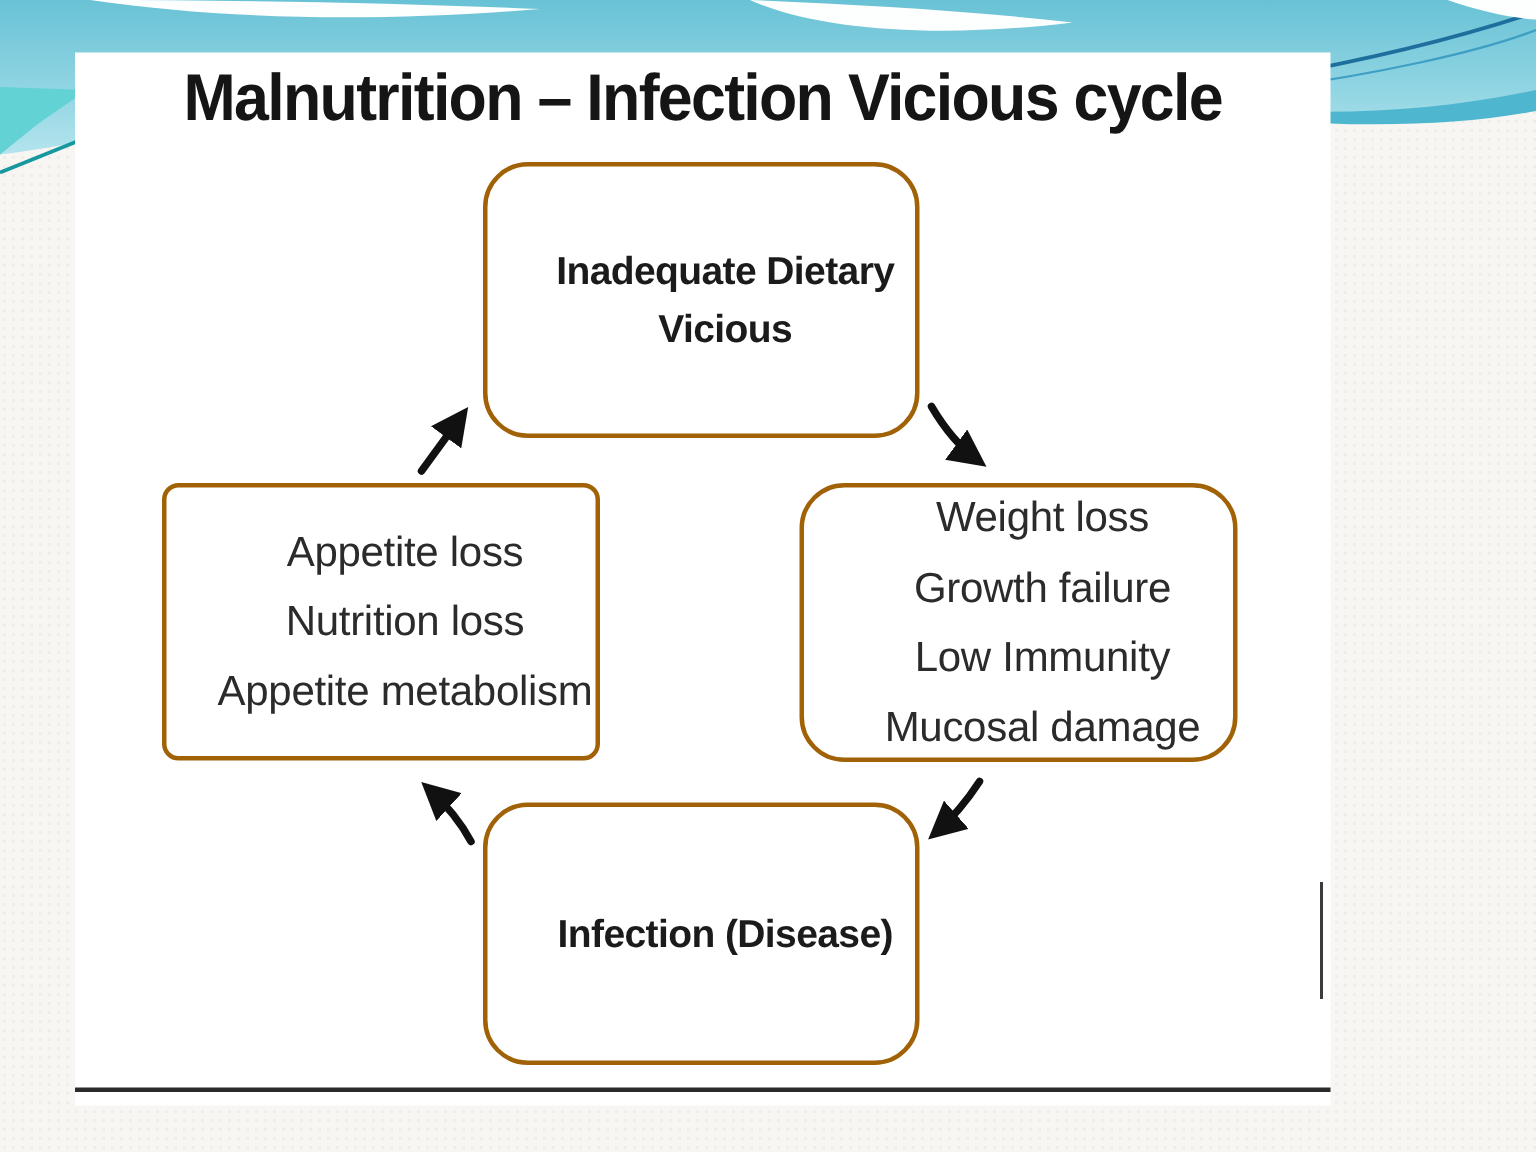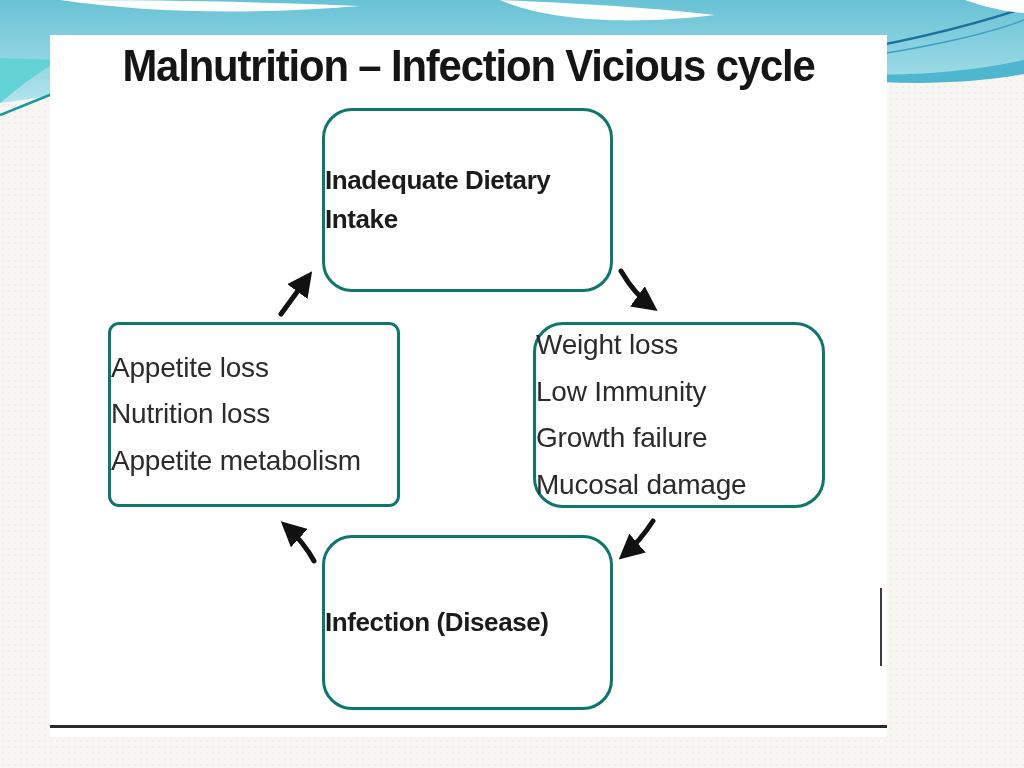--- a/index.html
+++ b/index.html
@@ -25,23 +25,23 @@
   .slide-title{
     position:absolute;top:6px;left:0;width:100%;
     text-align:center;
     font-size:44px;font-weight:700;letter-spacing:-1.2px;
     color:#151515;
     transform:scaleX(.95);transform-origin:center;
     white-space:nowrap;
   }
   .node{
     position:absolute;box-sizing:border-box;
-    background:#fff;border:3px solid #0f766e;border-radius:30px;
-    display:flex;flex-direction:column;align-items:flex-start;justify-content:center;
-    text-align:center;color:#222;
+    background:#fff;border:3px solid #a16207;border-radius:30px;
+    display:flex;flex-direction:column;align-items:center;justify-content:center;
+    text-align:center;color:#222;padding-left:32px;
   }
   .node-top   {left:272px;top:73px; width:291px;height:184px;}
   .node-left  {left:58px; top:287px;width:292px;height:185px;border-radius:11px;}
   .node-right {left:483px;top:287px;width:292px;height:186px;}
   .node-bottom{left:272px;top:500px;width:291px;height:175px;}
   .node .bold-line{
     font-size:26px;font-weight:700;line-height:39px;letter-spacing:-.4px;
     color:#1b1b1b;white-space:nowrap;
   }
   .node .plain-line{
@@ -94,33 +94,33 @@
   <path d="M0,58 L58,60 L26,82 L0,103 Z" fill="#62d2d4"></path>
   <path d="M0,115 L62,90" stroke="#17989e" stroke-width="2.5" fill="none"></path>
 </svg>
 
 <div class="content">
 
   <div class="slide-title">Malnutrition – Infection Vicious cycle</div>
 
   <div class="node node-top">
     <div class="bold-line">Inadequate Dietary</div>
-    <div class="bold-line">Intake</div>
+    <div class="bold-line">Vicious</div>
   </div>
 
   <div class="node node-left">
     <div class="plain-line">Appetite loss</div>
     <div class="plain-line">Nutrition loss</div>
     <div class="plain-line">Appetite metabolism</div>
   </div>
 
   <div class="node node-right">
     <div class="plain-line">Weight loss</div>
+    <div class="plain-line">Growth failure</div>
     <div class="plain-line">Low Immunity</div>
-    <div class="plain-line">Growth failure</div>
     <div class="plain-line">Mucosal damage</div>
   </div>
 
   <div class="node node-bottom">
     <div class="bold-line">Infection (Disease)</div>
   </div>
 
   <svg class="arrows-svg" width="837" height="702" viewBox="0 0 837 702" aria-hidden="true">
     <defs>
       <marker id="ah" markerWidth="5" markerHeight="5" refX="3.6" refY="2.5" orient="auto" markerUnits="strokeWidth">

